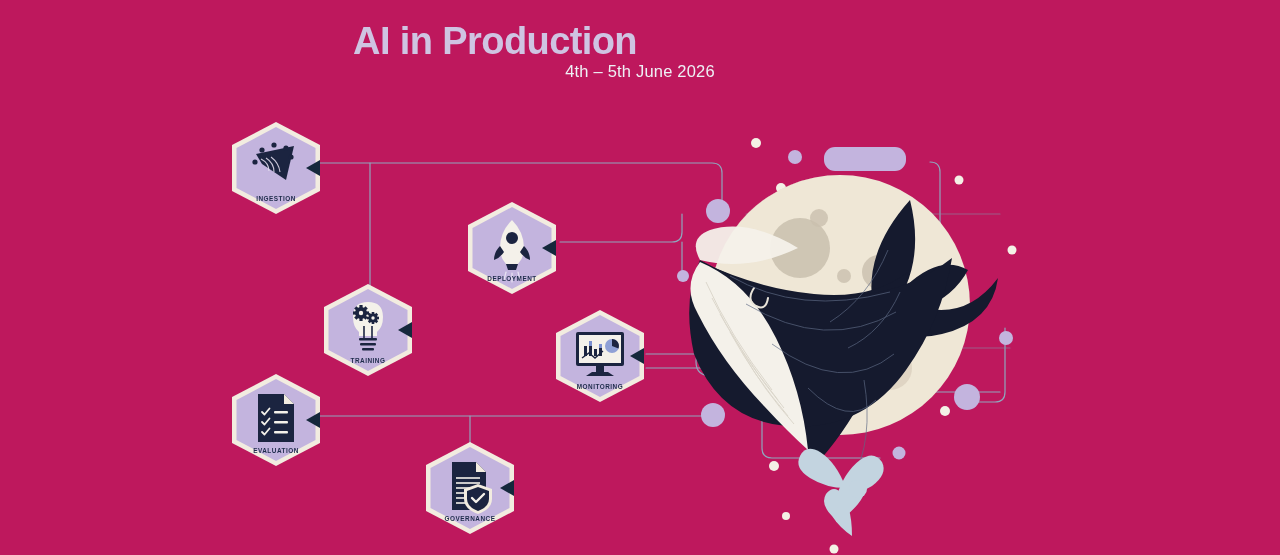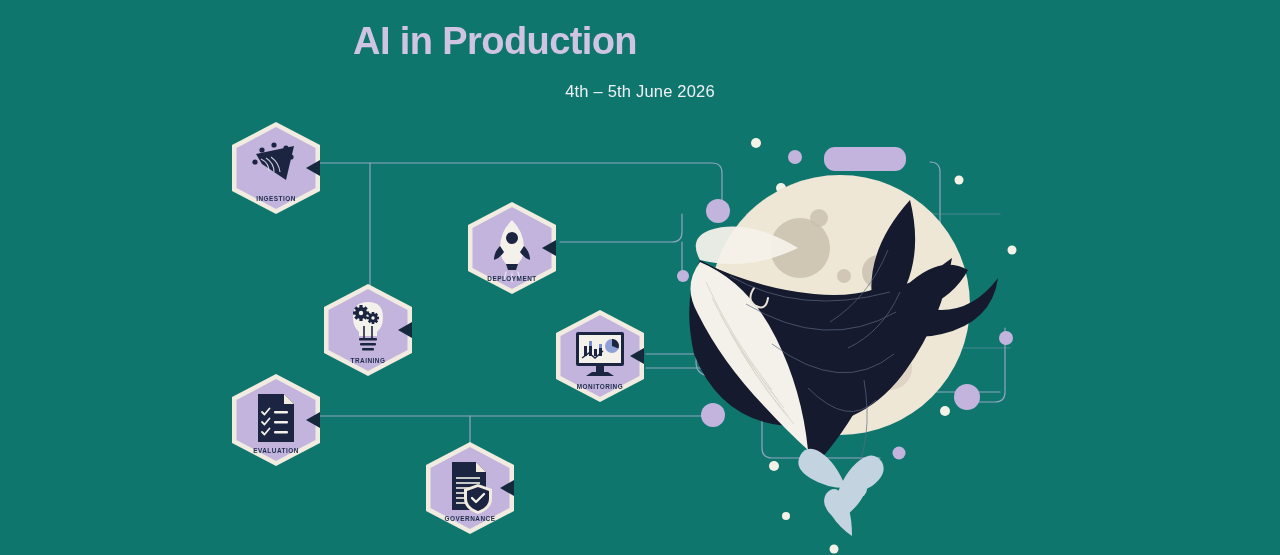--- a/index.html
+++ b/index.html
@@ -6,21 +6,21 @@
   * { box-sizing: border-box; margin: 0; padding: 0; }
   html, body {
     width: 1280px; height: 555px;
     overflow: hidden;
     background: #15283c;
     font-family: "Liberation Sans", sans-serif;
   }
   #stage {
     position: relative;
     width: 1280px; height: 555px;
-    background: #0f766e;
+    background: #be185d;
     overflow: hidden;
   }
   #bg-svg, #art-svg {
     position: absolute;
     top: 0; left: 0;
     width: 1280px; height: 555px;
   }
 
   
   .header {
@@ -34,21 +34,21 @@
     font-weight: bold;
     letter-spacing: -0.6px;
     color: #cfc4e2;
     line-height: 1.05;
     padding-left: 0;
     margin-left: -290px;
   }
   .subtitle {
     font-size: 16.5px;
     color: #eef0f5;
-    margin-top: 20px;
+    margin-top: 0;
     margin-left: 0px;
     letter-spacing: 0.2px;
   }
 
   
   .hex-node {
     position: absolute;
     width: 96px; height: 96px;
   }
 </style>

